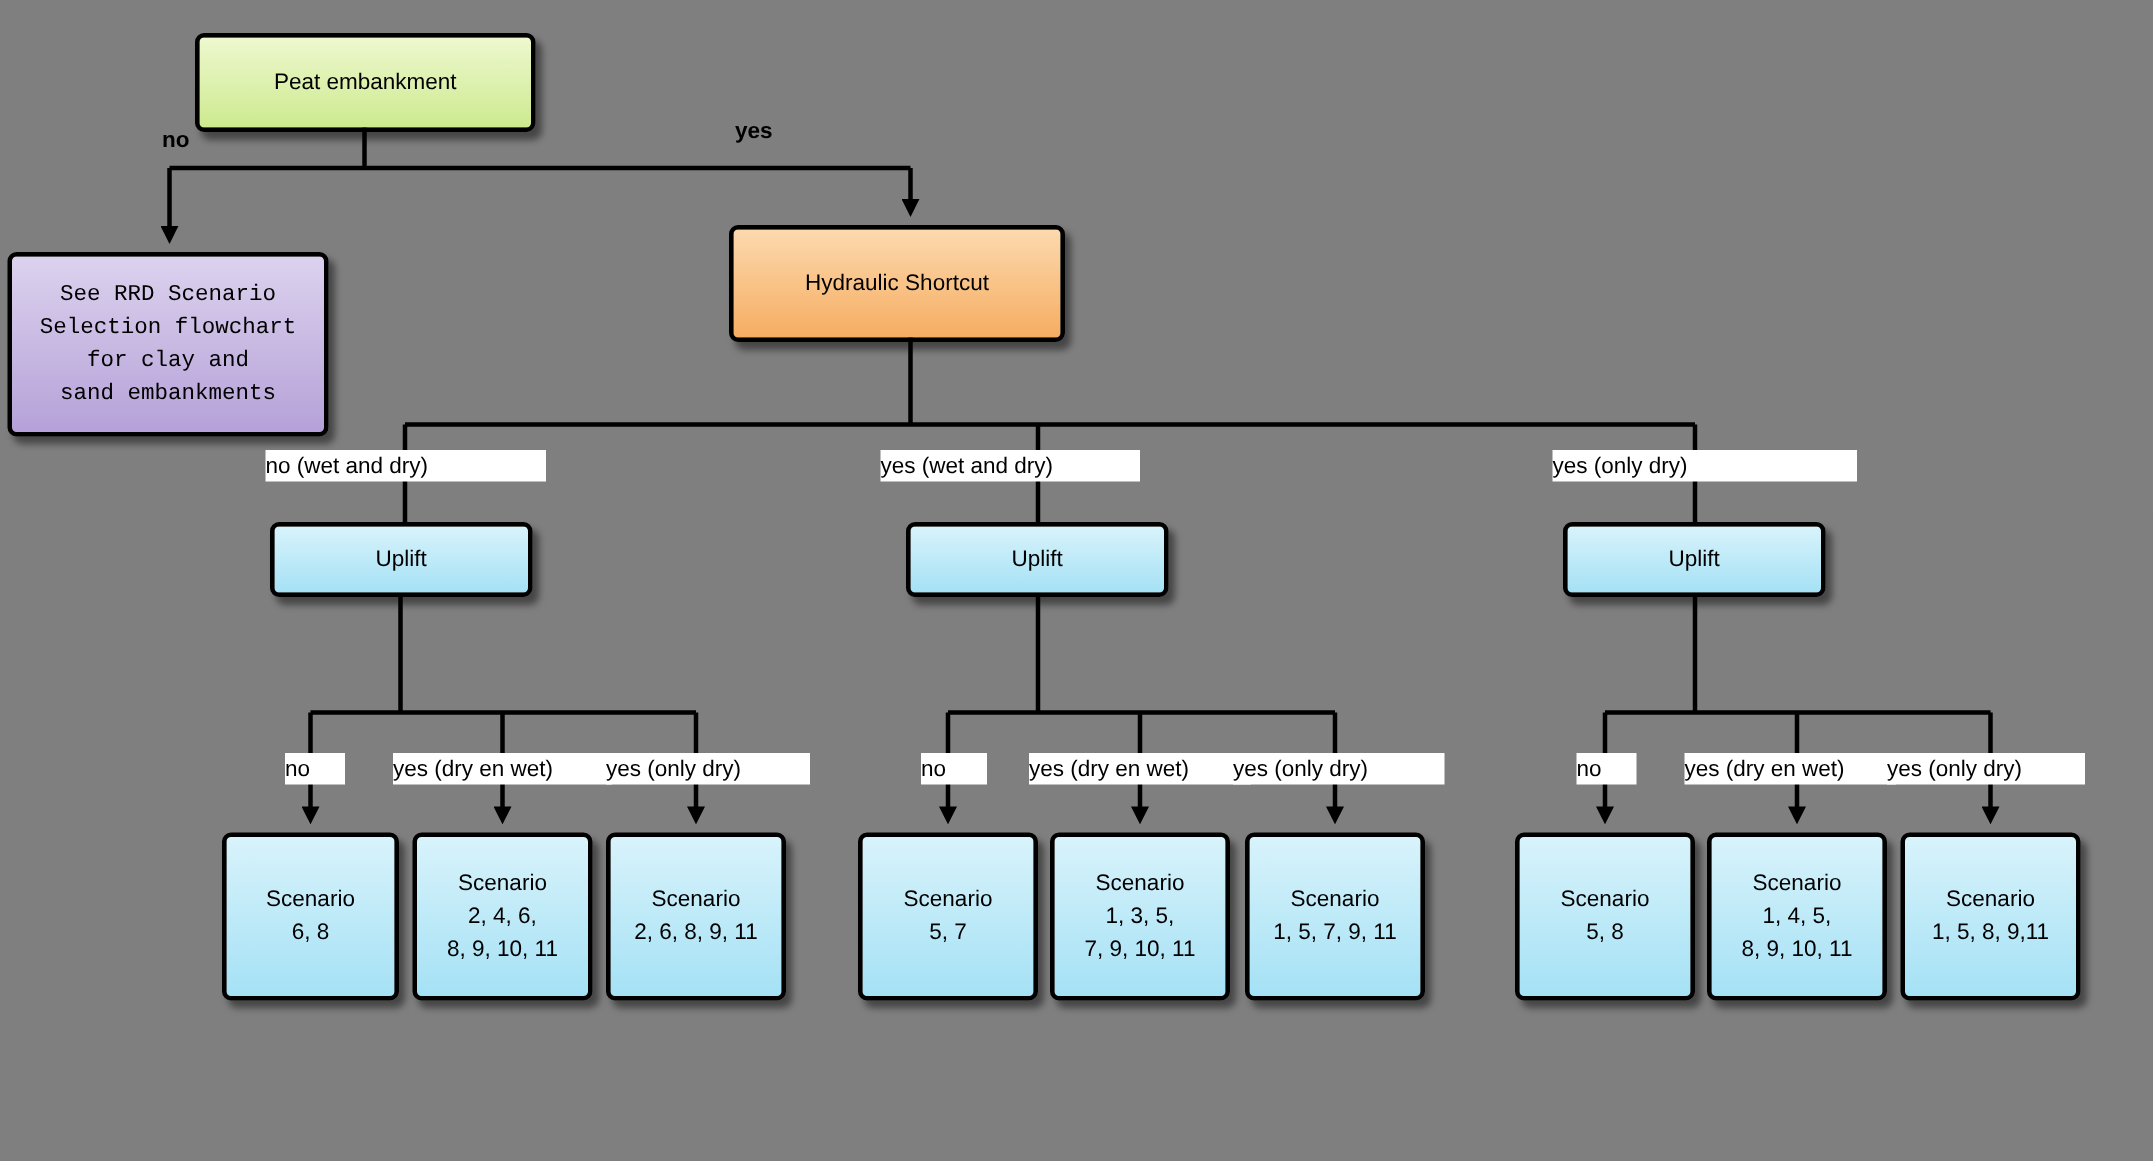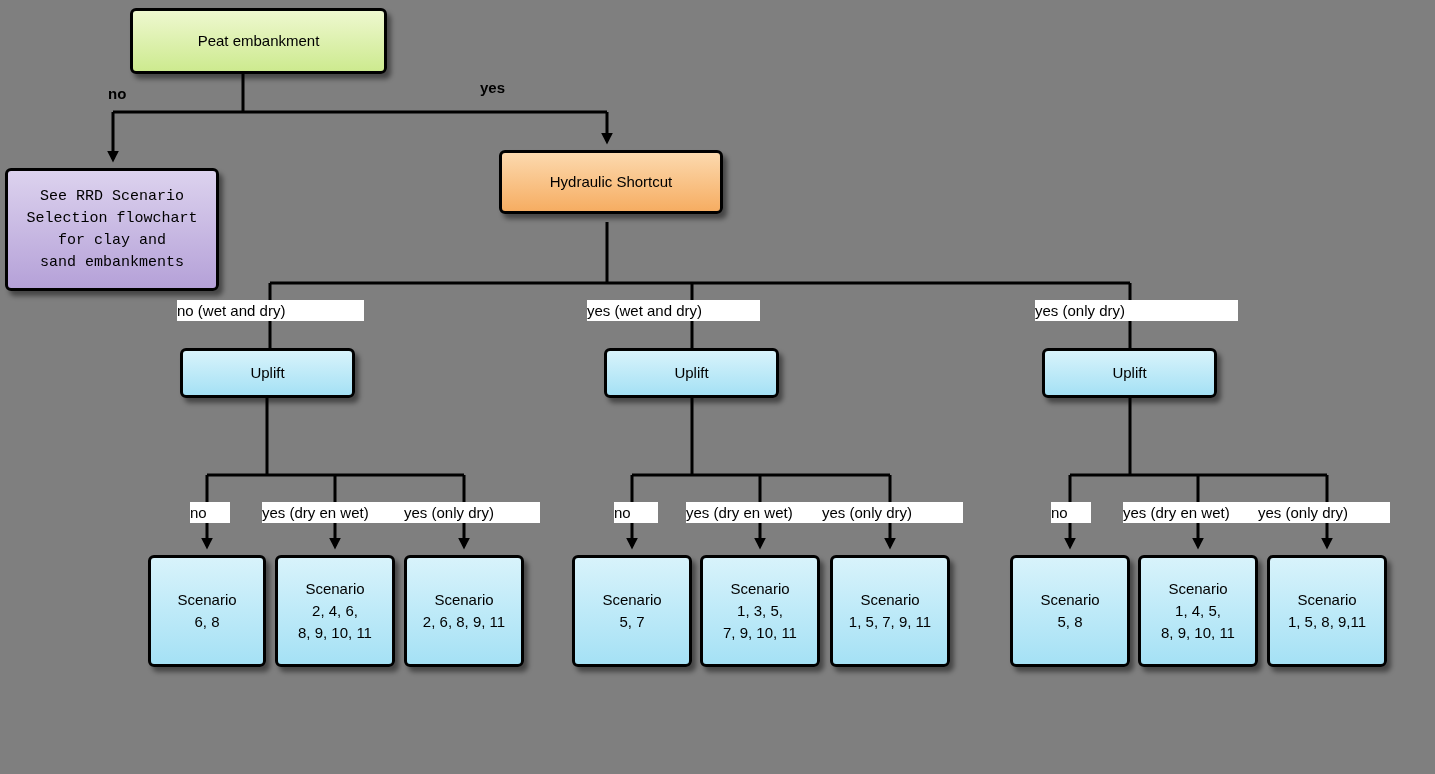--- a/index.html
+++ b/index.html
@@ -94,35 +94,35 @@
       <path d="M890,475 L890,546" marker-end="url(#ah)"></path>
 
       <path d="M1130,398 L1130,475"></path>
       <path d="M1070,475 L1327,475"></path>
       <path d="M1070,475 L1070,546" marker-end="url(#ah)"></path>
       <path d="M1198,475 L1198,546" marker-end="url(#ah)"></path>
       <path d="M1327,475 L1327,546" marker-end="url(#ah)"></path>
     </g>
   </svg>
 
-  <div class="node green" style="left:130px;top:8px;width:257px;height:66px">
+  <div class="node green" style="left:130px;top:22px;width:227px;height:66px">
     <span>Peat embankment</span>
   </div>
 
   <span class="toplabel" style="left:108px;top:85px">no</span>
-  <span class="toplabel" style="left:480px;top:79px">yes</span>
+  <span class="toplabel" style="left:490px;top:79px">yes</span>
 
   <div class="node purple multiline" style="left:5px;top:168px;width:214px;height:123px">
     <span class="multiline">See RRD Scenario
 Selection flowchart
 for clay and
 sand embankments</span>
   </div>
 
-  <div class="node orange" style="left:499px;top:150px;width:224px;height:64px">
+  <div class="node orange" style="left:486px;top:150px;width:224px;height:78px">
     <span>Hydraulic Shortcut</span>
   </div>
 
   <div class="wlabel" style="left:177px;top:300px;width:187px">no (wet and dry)</div>
   <div class="wlabel" style="left:587px;top:300px;width:173px">yes (wet and dry)</div>
   <div class="wlabel" style="left:1035px;top:300px;width:203px">yes (only dry)</div>
 
   <div class="node cyan" style="left:180px;top:348px;width:175px;height:50px">
     <span>Uplift</span>
   </div>

